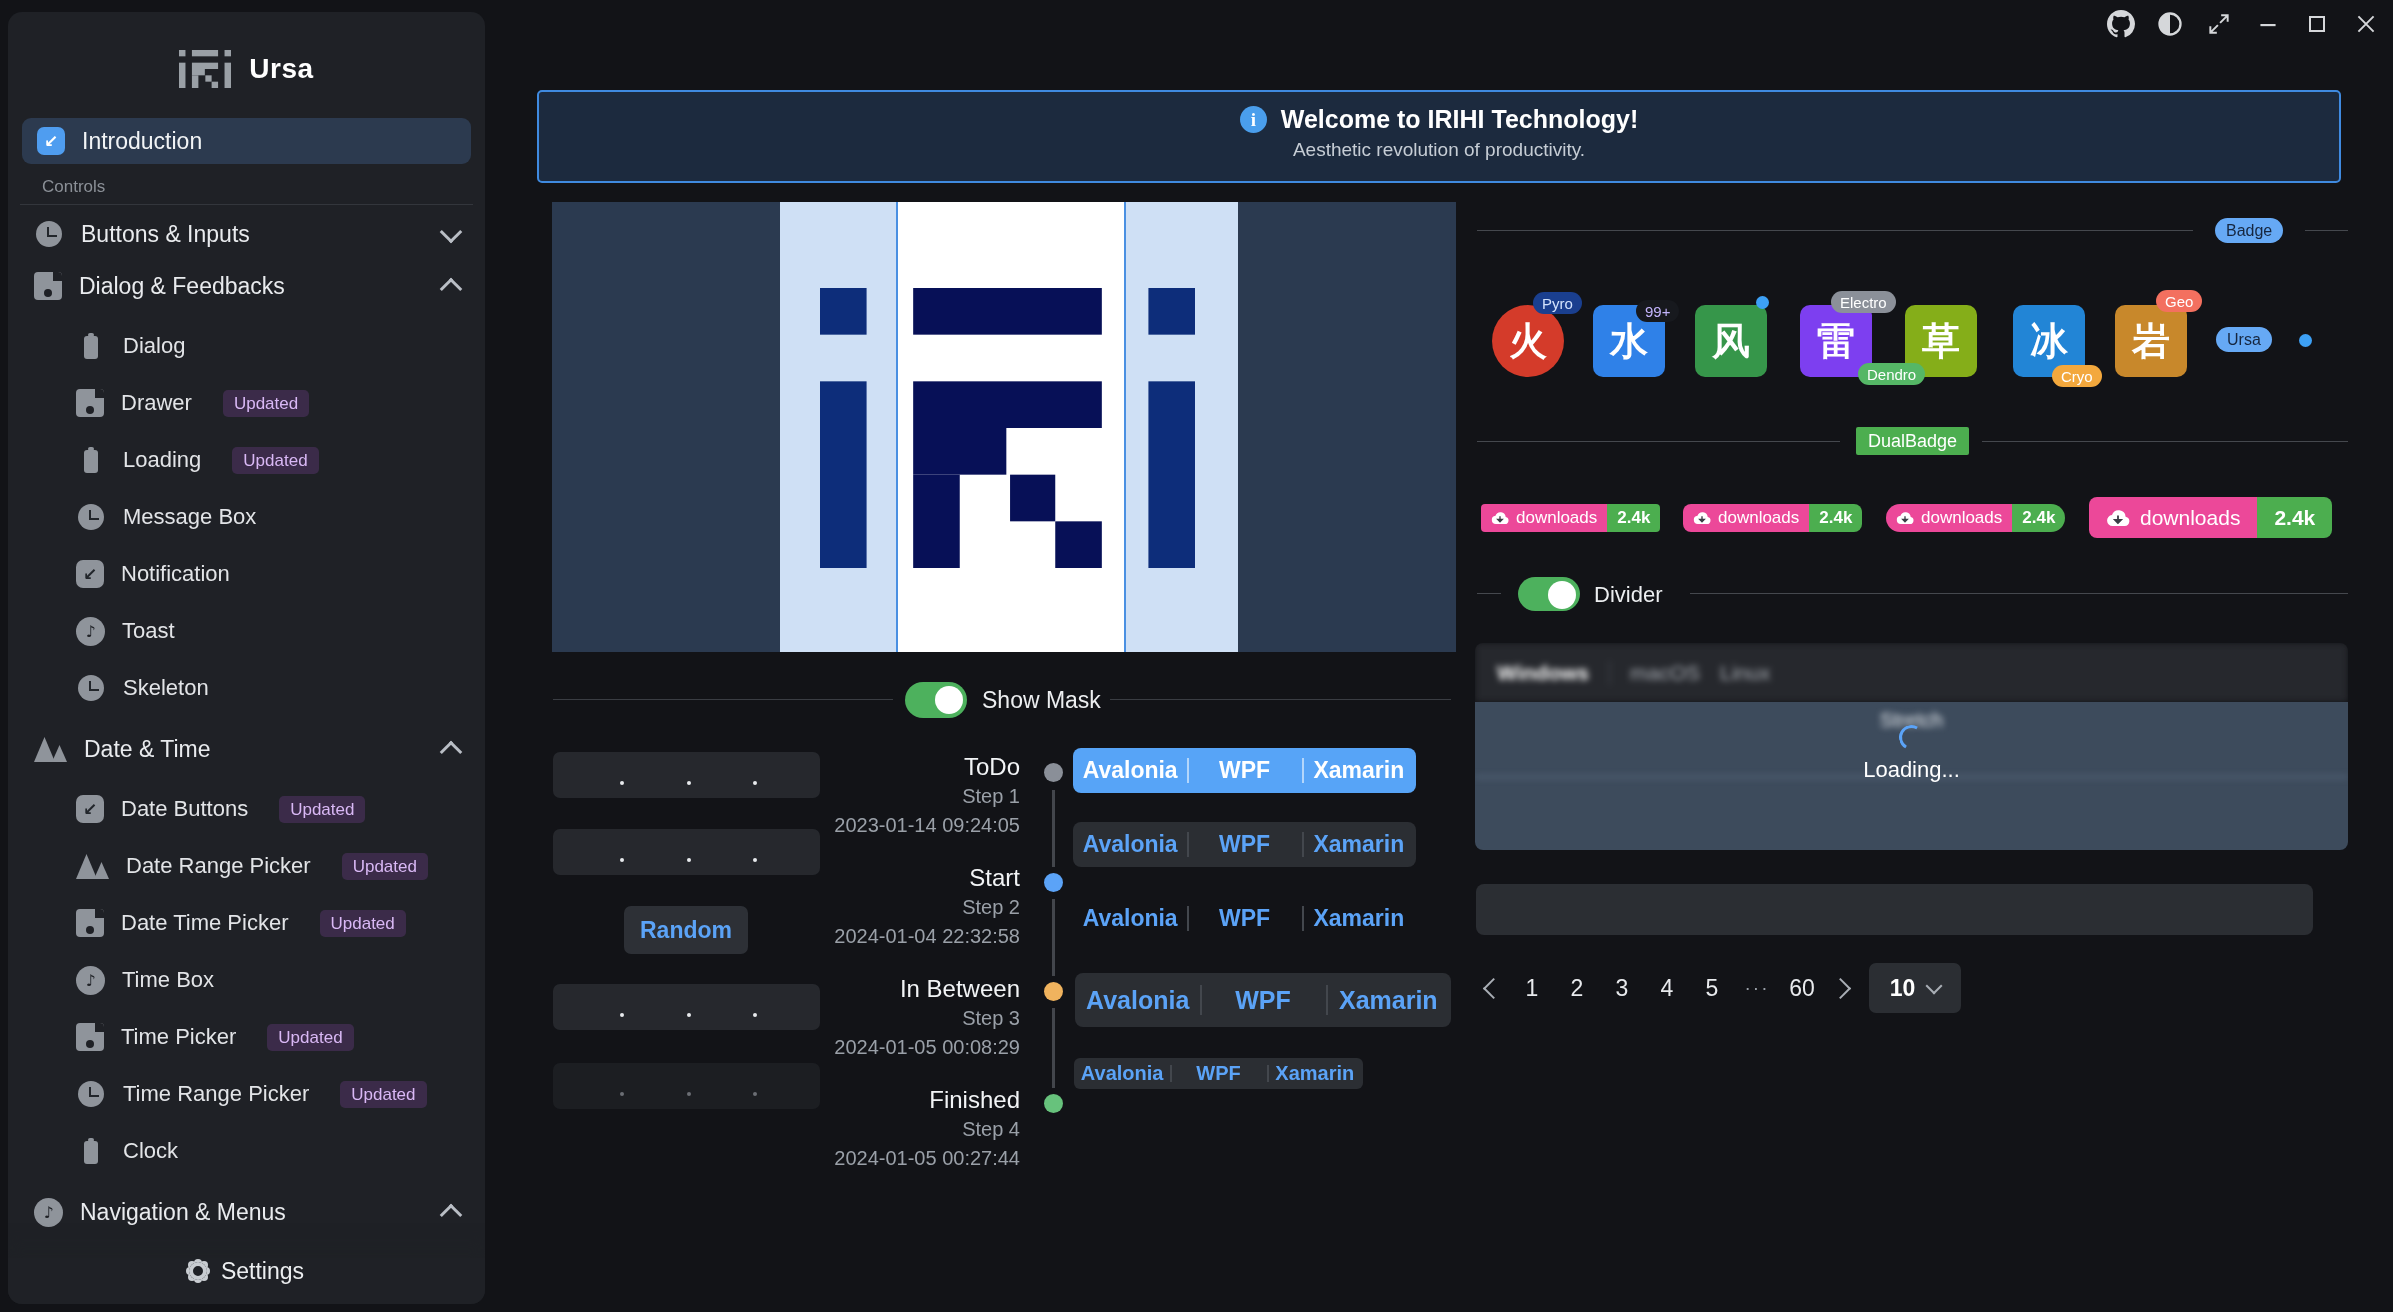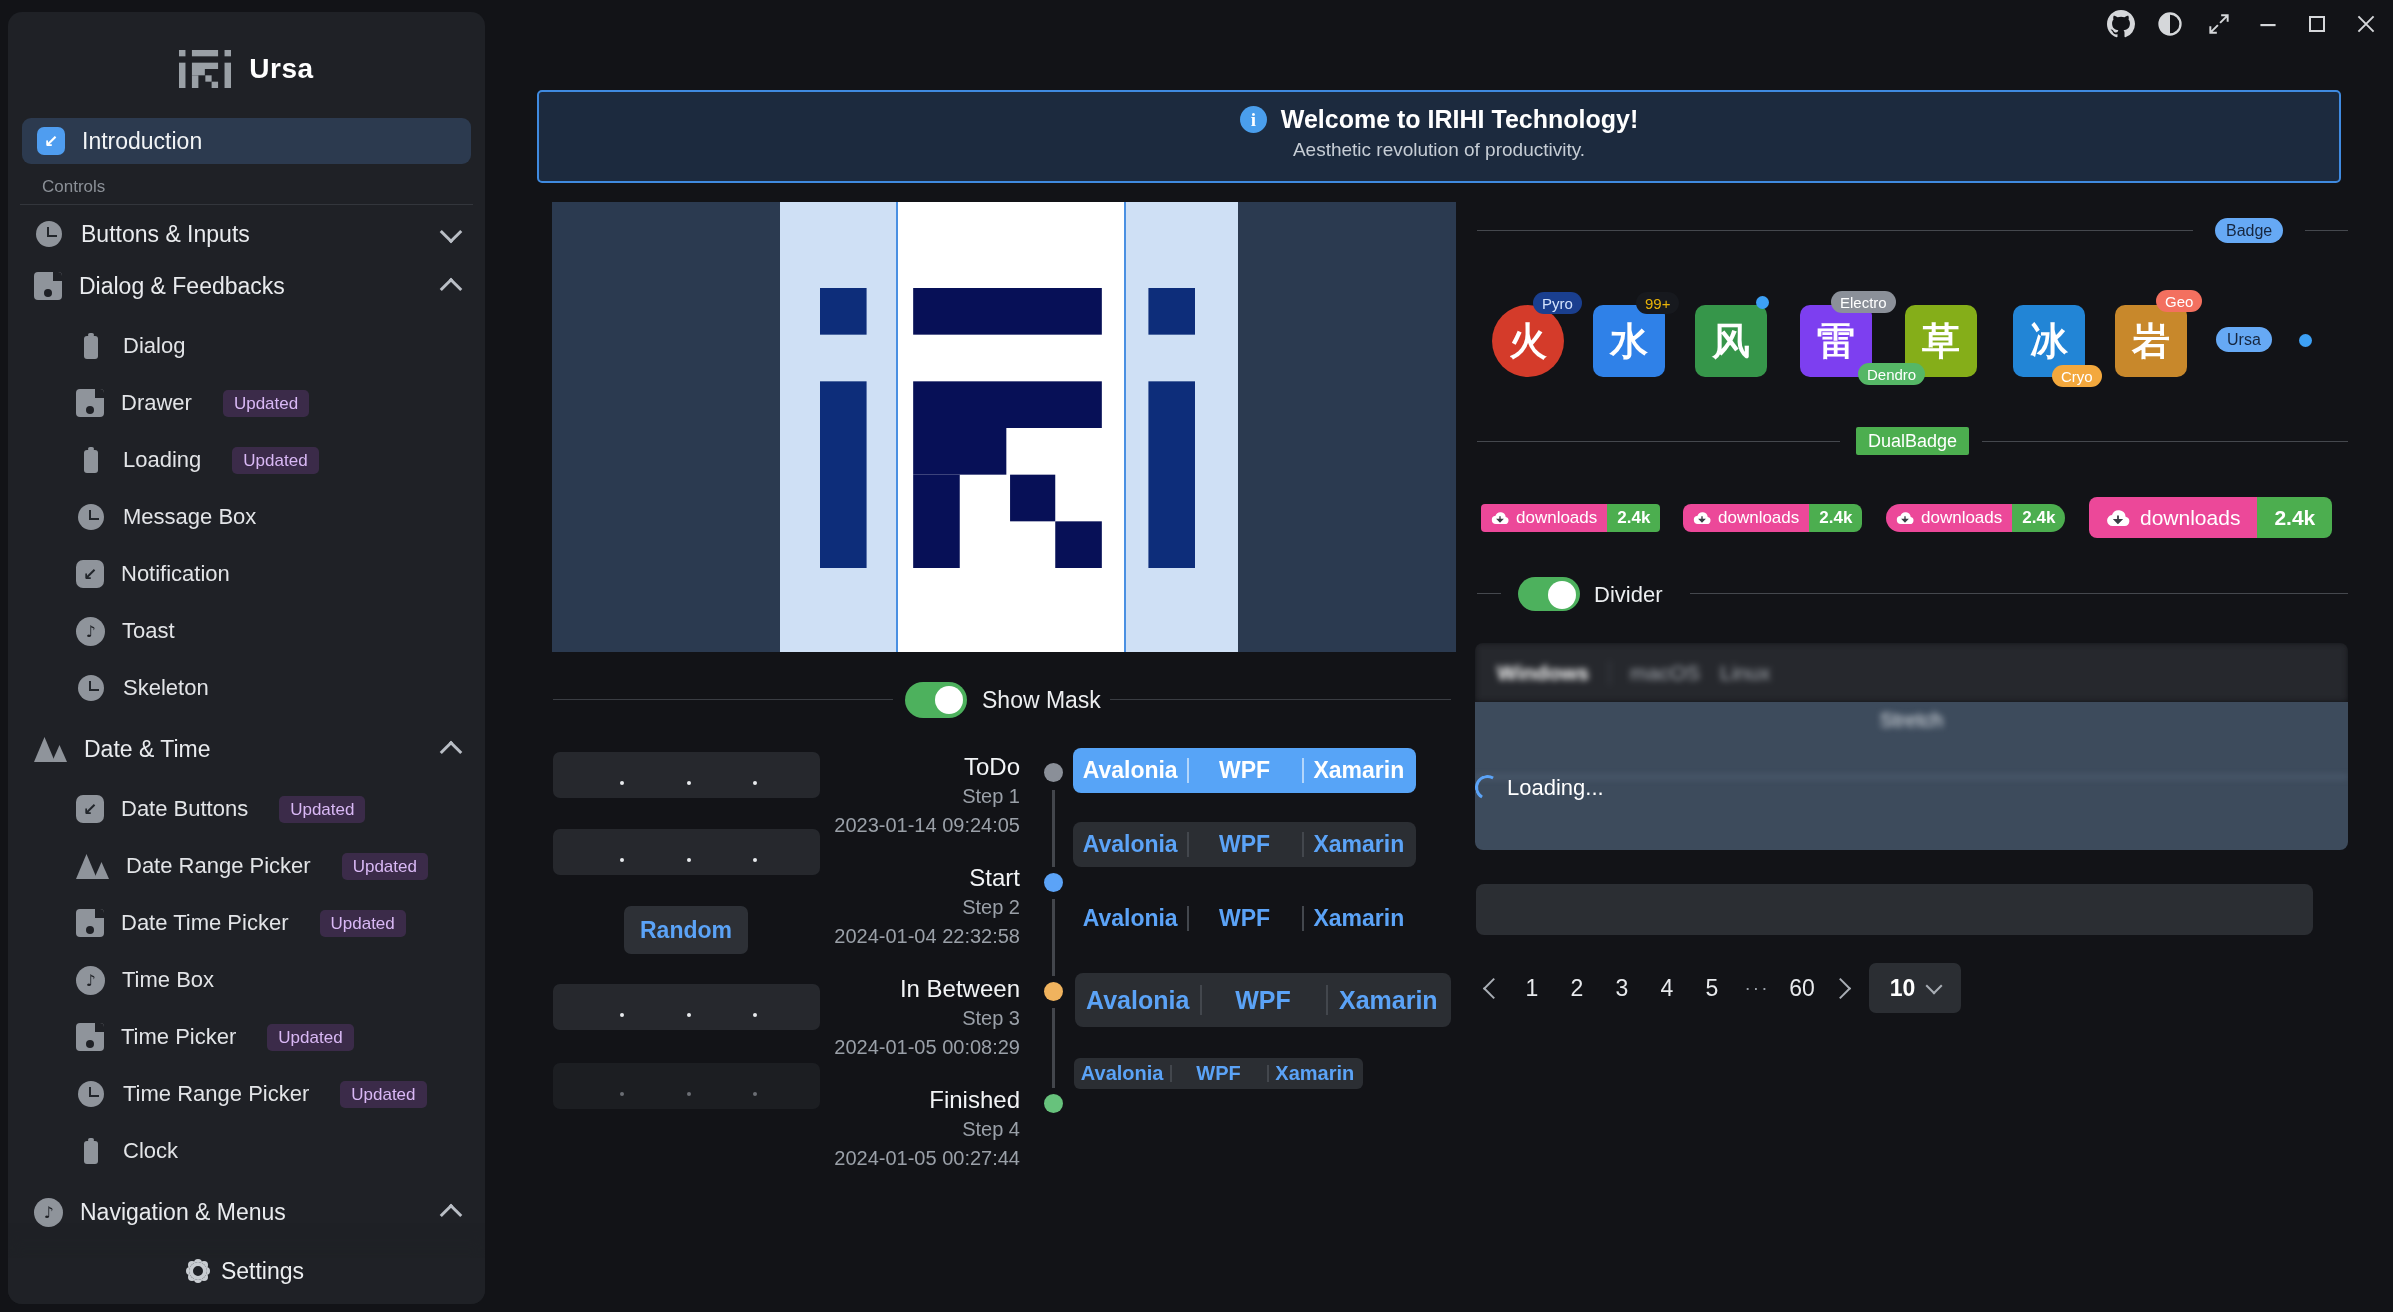--- a/index.html
+++ b/index.html
@@ -141,21 +141,21 @@
   
   .panel{position:absolute;left:1475px;top:643px;width:873px;height:207px;border-radius:8px;overflow:hidden}
   .tabbar{height:59px;background:#26282d;display:flex;align-items:center;padding:0 22px;gap:20px;font-size:21px}
   .tab{color:#a9aeb5}
   .tab.active{color:#fff;font-weight:bold}
   .tsep{width:1px;height:24px;background:#4a4e55}
   .pcontent{position:relative;height:148px;background:#3d4b5c}
   .blur3{filter:blur(3px)}
   .stretch{position:absolute;top:7px;width:100%;text-align:center;font-size:20px;color:#e8ecf0;font-weight:500}
   .pline{position:absolute;top:74px;left:0;right:0;height:2px;background:#5b6c80}
-  .loadwrap{position:absolute;inset:0;display:flex;flex-direction:row;align-items:center;
+  .loadwrap{position:absolute;inset:0;display:flex;flex-direction:column;align-items:center;
         justify-content:flex-start;padding-top:23px;gap:7px}
   .spinner{width:19px;height:19px;border-radius:50%;border:3px solid #5ba3f7;border-top-color:transparent;
         border-right-color:transparent;transform:rotate(75deg)}
   .ltext{font-size:22px;color:#fff}
 
   .tinput{position:absolute;left:1476px;top:884px;width:837px;height:51px;background:#2b2e33;border-radius:8px}
 
   
   .pager{position:absolute;left:1486px;top:963px;height:50px;display:flex;align-items:center;gap:17px;font-size:23px}
   .pnum{min-width:28px;text-align:center;color:#e8eaed}
@@ -456,21 +456,21 @@
   <span>草</span>
 </div>
 <div class="tile" style="left: 2013px; background: rgb(34, 133, 214);">
   <span>冰</span>
 </div>
 <div class="tile" style="left: 2115px; background: rgb(200, 136, 43);">
   <span>岩</span>
 </div>
 
 <span class="pill" style="left: 1533px; top: 292px; background: rgb(26, 63, 143); color: rgb(211, 227, 253);">Pyro</span>
-<span class="pill" style="left: 1636px; top: 292px; background: rgb(23, 25, 30); color: #eab308;">99+</span>
+<span class="pill" style="left: 1636px; top: 300px; background: rgb(23, 25, 30); color: #c4b5fd;">99+</span>
 <span class="bdot" style="left: 1756px; top: 296px; background: rgb(61, 160, 245);"></span>
 <span class="pill" style="left: 1831px; top: 291px; background: rgb(139, 144, 153); color: rgb(255, 255, 255);">Electro</span>
 <span class="pill" style="left: 1858px; top: 363px; background: rgb(85, 183, 102); color: rgb(255, 255, 255);">Dendro</span>
 <span class="pill" style="left: 2052px; top: 365px; background: rgb(243, 168, 61); color: rgb(255, 255, 255);">Cryo</span>
 <span class="pill" style="left: 2156px; top: 290px; background: rgb(243, 112, 95); color: rgb(255, 255, 255);">Geo</span>
 <span class="pill lg" style="left: 2216px; top: 327px; background: rgb(102, 169, 245); color: rgb(22, 38, 63);">Ursa</span>
 <span class="bdot" style="left: 2299px; top: 334px; background: rgb(61, 160, 245);"></span>
 
 <div class="hline2" style="left:1477px;top:441px;width:363px"></div>
 <span class="dual-pill">DualBadge</span>

